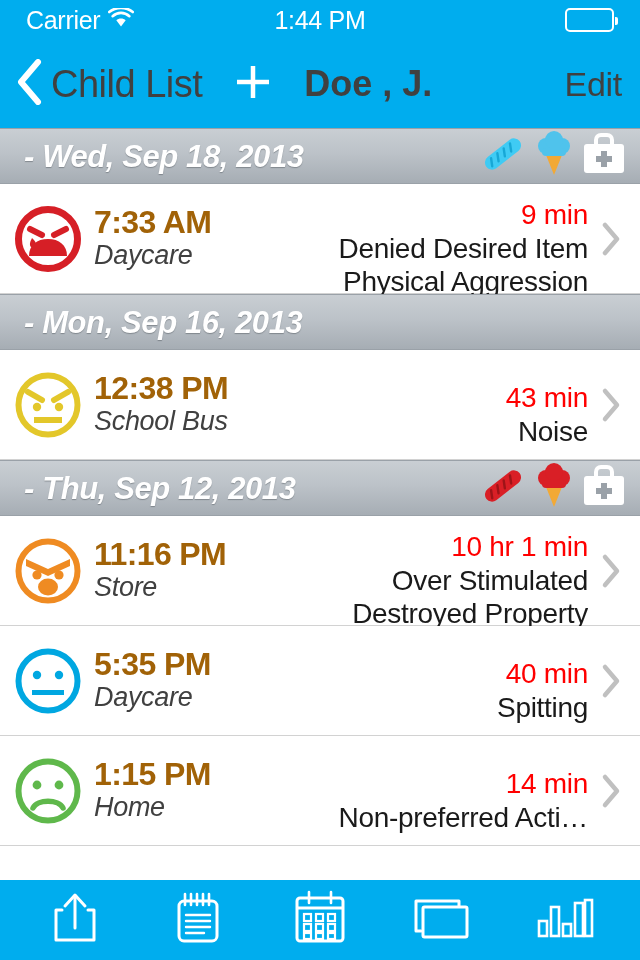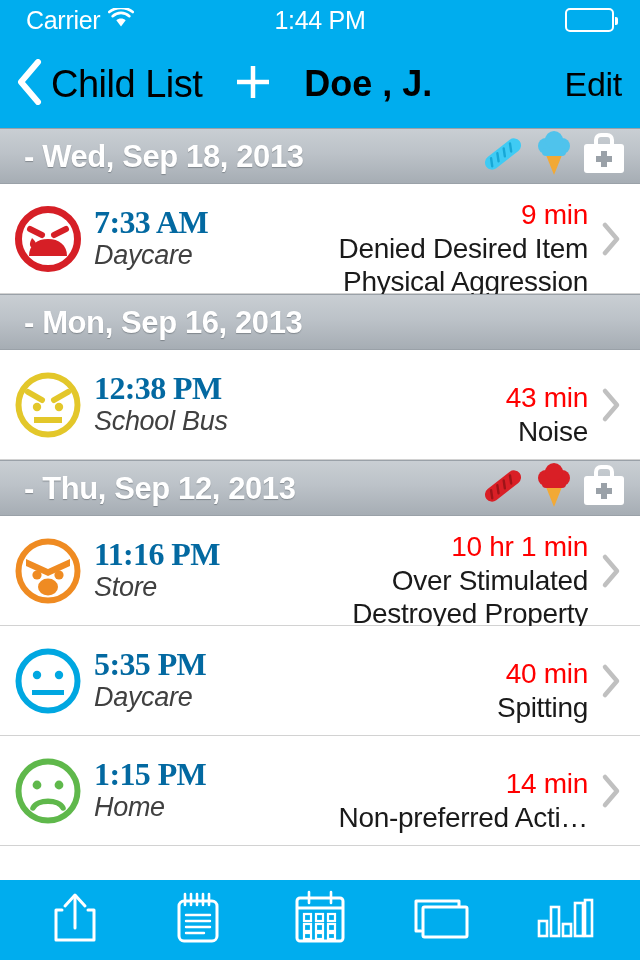--- a/index.html
+++ b/index.html
@@ -84,21 +84,21 @@
   }
 
   
   .nav-bar {
     height: 88px;
     flex: 0 0 88px;
     background: #00ADEE;
     display: flex;
     align-items: center;
     padding: 0 18px 0 16px;
-    color: #000000;
+    color: #404040;
     position: relative;
   }
   .nav-back {
     display: flex;
     align-items: center;
     gap: 9px;
     cursor: pointer;
   }
   .chevron-left {
     display: block;
@@ -154,20 +154,21 @@
     position: relative;
   }
   .section-title {
     font-size: 31px;
     font-weight: bold;
     color: #ffffff;
     letter-spacing: -0.4px;
     text-shadow: 0 1px 1px rgba(90,96,102,0.55);
     line-height: 1;
     white-space: nowrap;
+    font-style: italic;
   }
   .section-icons {
     margin-left: auto;
     display: flex;
     align-items: center;
     gap: 6px;
     height: 100%;
   }
   .section-icons > * { display: block; }
 
@@ -194,25 +195,24 @@
     flex: 0 0 auto;
     margin-left: 8px;
     display: flex;
     flex-direction: column;
     justify-content: center;
     min-width: 170px;
   }
   .row-time {
     font-size: 32px;
     font-weight: bold;
-    color: #0369a1;
+    color: #a16207;
     letter-spacing: -0.6px;
     line-height: 1.12;
     white-space: nowrap;
-    font-family: Liberation Serif, serif;
   }
   .row-location {
     font-size: 27px;
     font-weight: normal;
     color: #404040;
     letter-spacing: -0.3px;
     line-height: 1.18;
     white-space: nowrap;
     font-style: italic;
   }

